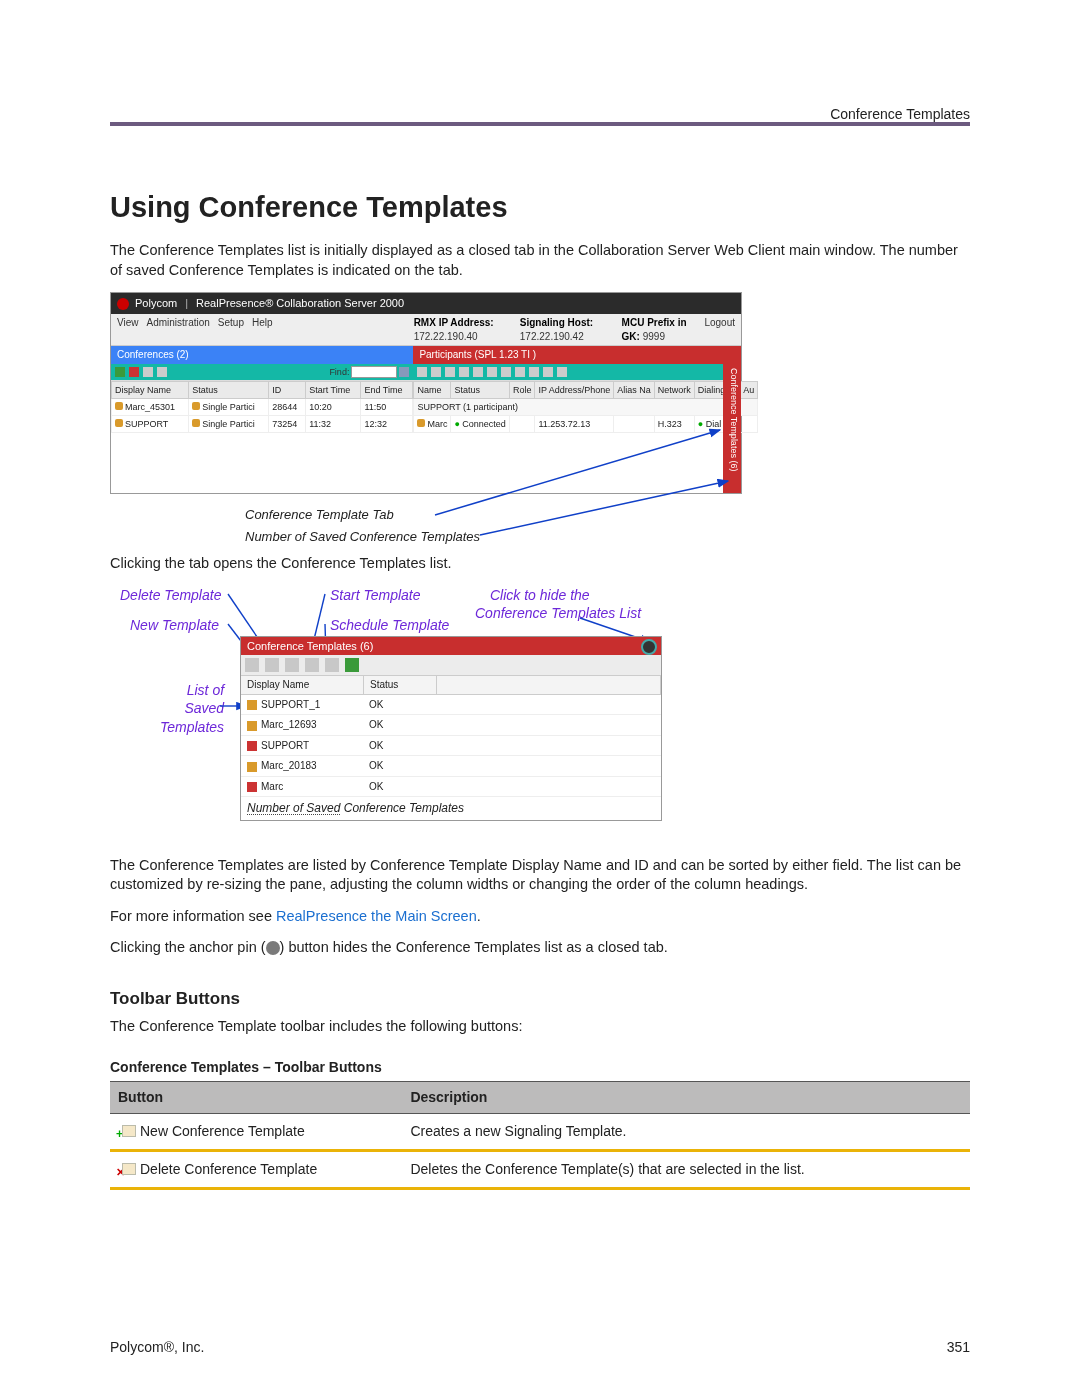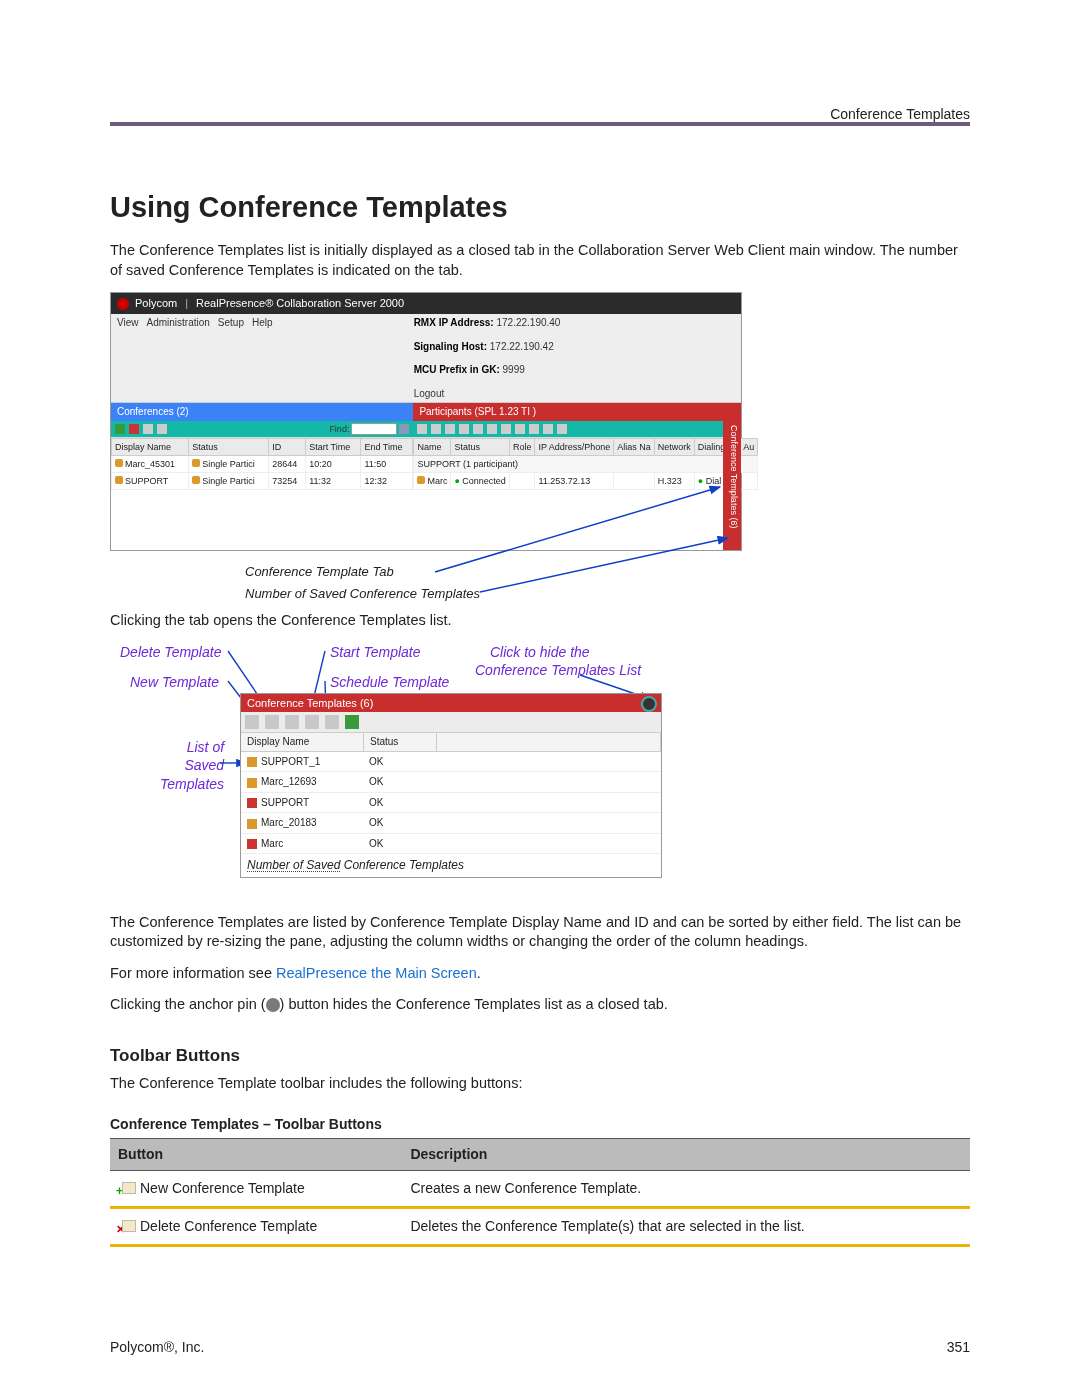--- a/index.html
+++ b/index.html
@@ -127,21 +127,20 @@
     padding: 2px 6px;
     font-size: 10px;
     color: #333;
     background: #eee;
     border-bottom: 1px solid #ccc;
   }
   .fig1 .menubar .right {
     margin-left: auto;
     display: flex;
     gap: 10px;
-    flex-direction: column;
   }
   .fig1 .menubar .right span b { color: #000; }
   .fig1 .tabbar {
     background: #3b82f6;
     color: #fff;
     padding: 2px 6px;
     font-size: 10px;
   }
   .fig1 .body { display: flex; }
   .fig1 .left {
@@ -513,21 +512,21 @@
 
   <div class="tbl-title">Conference Templates – Toolbar Buttons</div>
   <table class="btntbl">
     <tbody>
         <tr>
       <th style="width:34%;">Button</th>
       <th>Description</th>
     </tr>
     <tr>
       <td><span class="ico ico-new"></span><span>New Conference Template</span></td>
-      <td>Creates a new Conference Template.</td>
+      <td>Creates a new Signaling Template.</td>
     </tr>
     <tr>
       <td><span class="ico ico-del"></span><span>Delete Conference Template</span></td>
       <td>Deletes the Conference Template(s) that are selected in the list.</td>
     </tr>
   </tbody>
     </table>
 
   <div class="footer">
     <span>Polycom®, Inc.</span>

